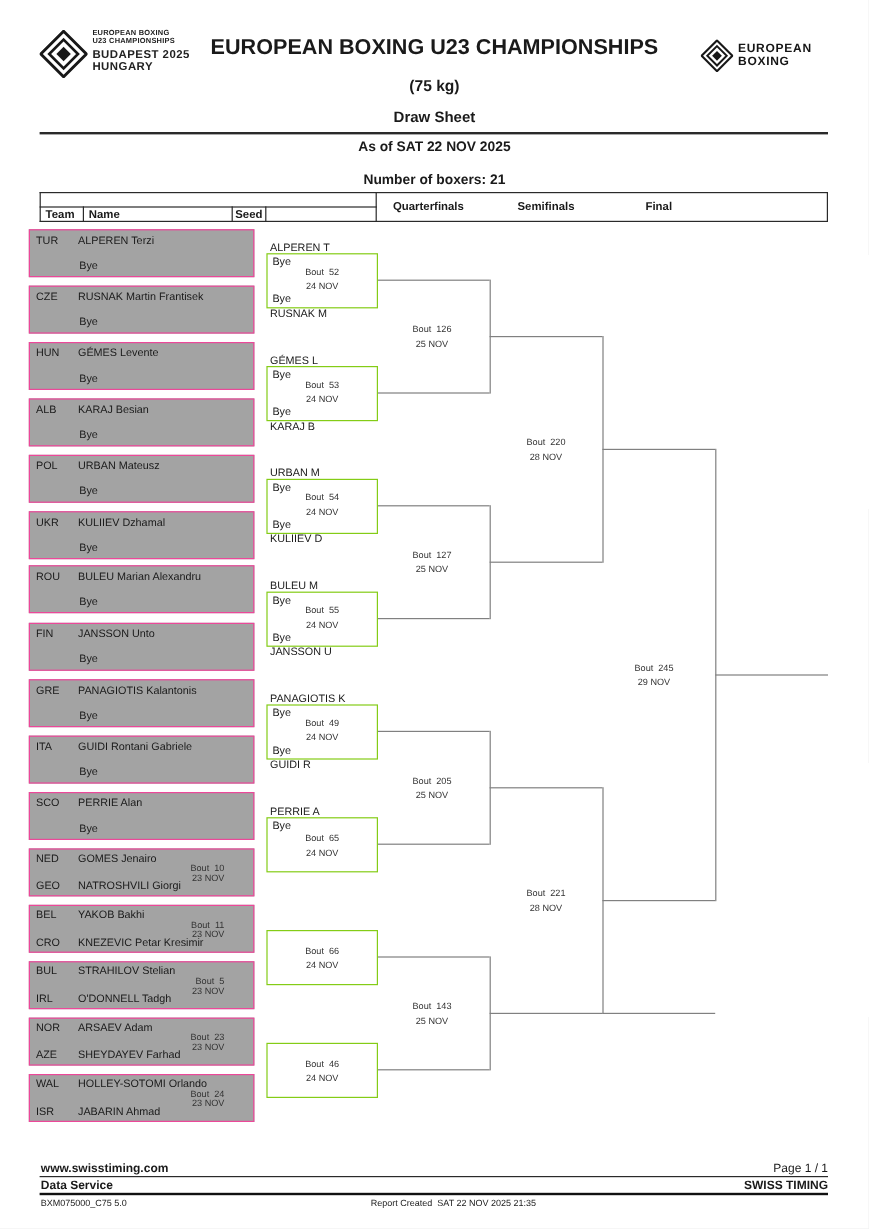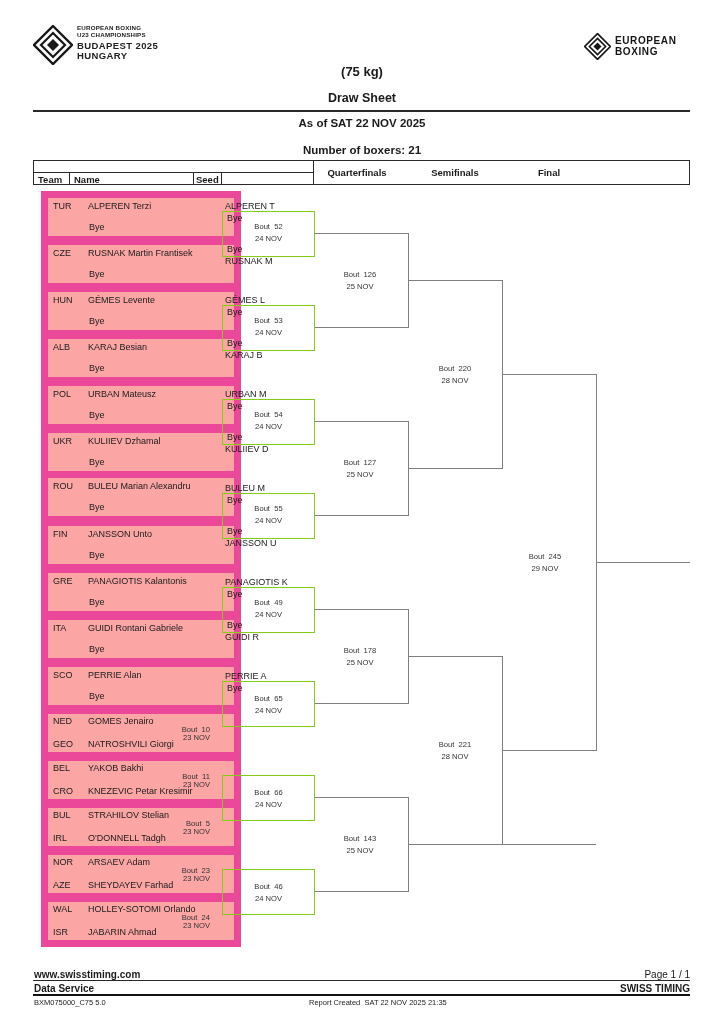--- a/index.html
+++ b/index.html
@@ -1,21 +1,21 @@
 <!DOCTYPE html>
 <html><head>
 <meta charset="utf-8">
 <style>
   html,body{margin:0;padding:0;background:#e8e8e8;}
   .sheet{position:relative;width:724px;height:1024px;background:#ffffff;margin:0 auto;
          font-family:"Liberation Sans", sans-serif;color:#1a1a1a;overflow:hidden;}
   .abs{position:absolute;}
   .ln{position:absolute;background:#808080;}
   .rule{position:absolute;background:#2a2a2a;}
-  .ebox{position:absolute;left:41px;width:186px;height:38px;border:7px solid #ec4899;background:#fca5a5;}
+  .ebox{position:absolute;left:24px;width:186px;height:38px;border:1px solid #ec4899;background:#a3a3a3;}
   .r2{position:absolute;left:222px;width:91px;height:44px;border:1px solid #84cc16;}
   .t9{font-size:9px;line-height:9px;white-space:pre;color:#1a1a1a;}
   .t8{font-size:7.6px;line-height:8px;white-space:pre;color:#333;}
   .b{font-weight:bold;}
   .ctr{text-align:center;}
   .rt{text-align:right;}
   .cw{left:0;right:0;}
   .logo-sm{font-size:6.2px;line-height:6.6px;font-weight:bold;color:#222;letter-spacing:0.2px;white-space:pre;}
   .logo-lg{font-size:9.5px;line-height:10px;font-weight:bold;color:#222;letter-spacing:0.4px;white-space:pre;}
   .rlogo{font-size:10px;line-height:10.5px;font-weight:bold;color:#161616;letter-spacing:0.6px;white-space:pre;}
@@ -37,20 +37,21 @@
     <polygon points="20,8 32,20 20,32 8,20" fill="none" stroke="#181818" stroke-width="2.2"></polygon>
     <polygon points="20,14 26,20 20,26 14,20" fill="#181818"></polygon>
   </svg>
   <div class="abs" style="left:77px;top:25px">
     <div class="logo-sm">EUROPEAN BOXING</div>
     <div class="logo-sm">U23 CHAMPIONSHIPS</div>
     <div class="logo-lg" style="margin-top:3px">BUDAPEST 2025</div>
     <div class="logo-lg">HUNGARY</div>
   </div>
 
+  <div class="abs ttl ctr cw" style="top:29px">EUROPEAN BOXING U23 CHAMPIONSHIPS</div>
 
   <svg class="abs" style="left:584px;top:33px" width="27" height="27" viewBox="0 0 40 40">
     <polygon points="20,1 39,20 20,39 1,20" fill="none" stroke="#181818" stroke-width="2.6"></polygon>
     <polygon points="20,8 32,20 20,32 8,20" fill="none" stroke="#181818" stroke-width="2.4"></polygon>
     <polygon points="20,14 26,20 20,26 14,20" fill="#181818"></polygon>
   </svg>
   <div class="abs" style="left:615px;top:36px">
     <div class="rlogo">EUROPEAN</div>
     <div class="rlogo">BOXING</div>
   </div>
@@ -243,21 +244,21 @@
   <div class="abs t8 ctr" style="left:333px;width:54px;top:271px">Bout  126</div>
   <div class="abs t8 ctr" style="left:333px;width:54px;top:283px">25 NOV</div>
 
   <div class="ln" style="left:408px;top:421px;width:1px;height:95px"></div>
   <div class="ln" style="left:408px;top:468px;width:94px;height:1px"></div>
   <div class="abs t8 ctr" style="left:333px;width:54px;top:459px">Bout  127</div>
   <div class="abs t8 ctr" style="left:333px;width:54px;top:471px">25 NOV</div>
 
   <div class="ln" style="left:408px;top:609px;width:1px;height:95px"></div>
   <div class="ln" style="left:408px;top:656px;width:94px;height:1px"></div>
-  <div class="abs t8 ctr" style="left:333px;width:54px;top:647px">Bout  178</div>
+  <div class="abs t8 ctr" style="left:333px;width:54px;top:647px">Bout  205</div>
   <div class="abs t8 ctr" style="left:333px;width:54px;top:659px">25 NOV</div>
 
   <div class="ln" style="left:408px;top:797px;width:1px;height:95px"></div>
   <div class="ln" style="left:408px;top:844px;width:94px;height:1px"></div>
   <div class="abs t8 ctr" style="left:333px;width:54px;top:835px">Bout  143</div>
   <div class="abs t8 ctr" style="left:333px;width:54px;top:847px">25 NOV</div>
 
   <div class="ln" style="left:502px;top:280px;width:1px;height:189px"></div>
   <div class="ln" style="left:502px;top:374px;width:94px;height:1px"></div>
   <div class="abs t8 ctr" style="left:428px;width:54px;top:365px">Bout  220</div>

